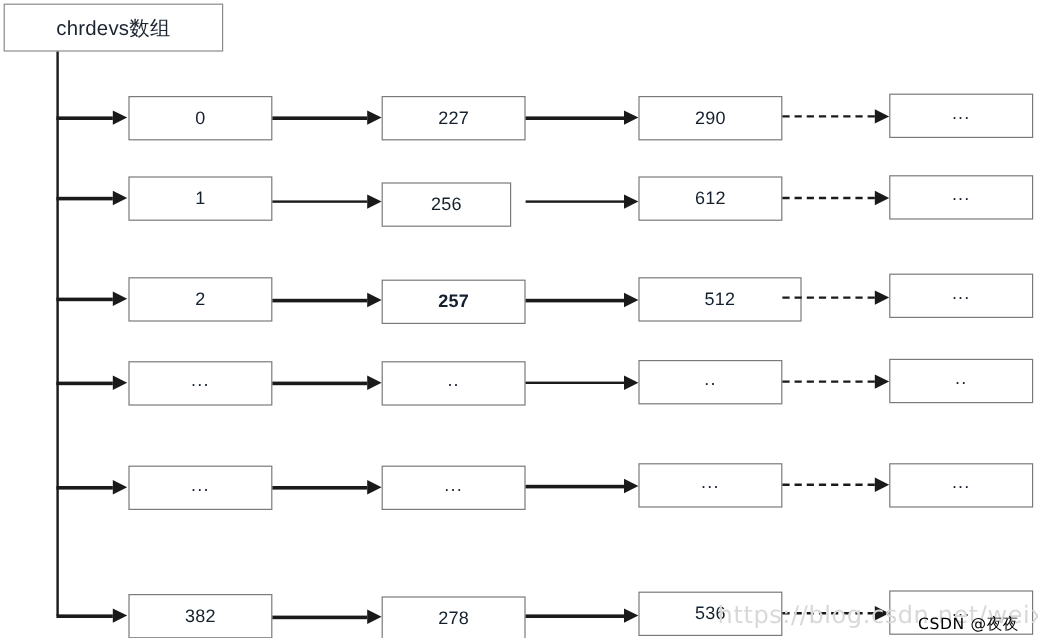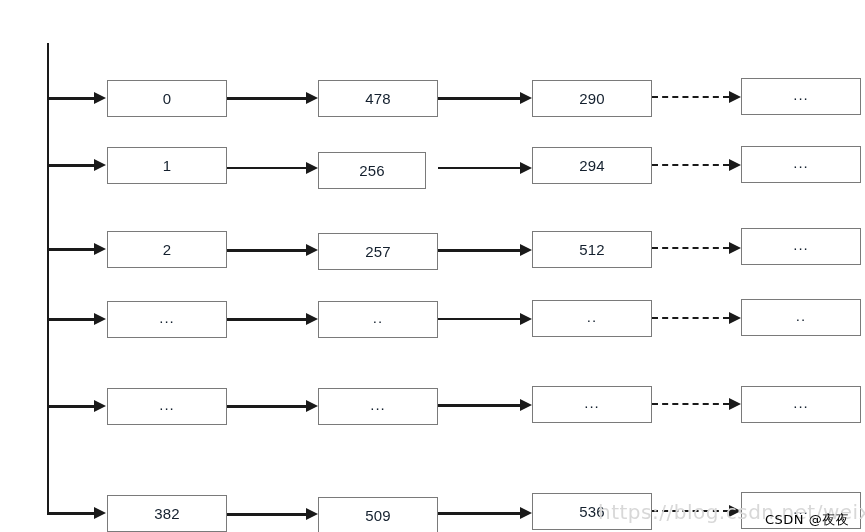--- a/index.html
+++ b/index.html
@@ -89,31 +89,32 @@
     font-size: 13px;
     color: #000000;
     letter-spacing: 0.5px;
   }
 </style>
 </head>
 <body>
 
 <div id="canvas">
 
+  <div class="node header" id="header-node" style="left:3px; top:3px; width:183px; height:40px;">chrdevs数组</div>
 
   <div class="trunk" id="trunk" style="left:47px; top:43px; height:470px;"></div>
 
   <div id="grid-layer">
       <div class="conn" style="left:47px; top:97.4px; width:47px;"></div>
       <div class="arrowhead" style="left:94px; top:92px;"></div>
       <div class="node" style="left:107px; top:80px; width:120px; height:37px;">
         <span class="label">0</span>
       </div>
       <div class="node" style="left:318px; top:80px; width:120px; height:37px;">
-        <span class="label">478</span>
+        <span class="label">227</span>
       </div>
       <div class="node" style="left:532px; top:80px; width:120px; height:37px;">
         <span class="label">290</span>
       </div>
       <div class="node" style="left:741px; top:78px; width:120px; height:37px;">
         <span class="dots">...</span>
       </div>
       <div class="conn" style="left:227px; top:97.4px; width:79px;"></div>
       <div class="arrowhead" style="left:306px; top:92px;"></div>
       <div class="conn" style="left:438px; top:97.4px; width:82px;"></div>
@@ -122,40 +123,40 @@
       <div class="arrowhead" style="left:729px; top:91px;"></div>
       <div class="conn" style="left:47px; top:164.4px; width:47px;"></div>
       <div class="arrowhead" style="left:94px; top:159px;"></div>
       <div class="node" style="left:107px; top:147px; width:120px; height:37px;">
         <span class="label">1</span>
       </div>
       <div class="node" style="left:318px; top:152px; width:108px; height:37px;">
         <span class="label">256</span>
       </div>
       <div class="node" style="left:532px; top:147px; width:120px; height:37px;">
-        <span class="label">294</span>
+        <span class="label">612</span>
       </div>
       <div class="node" style="left:741px; top:146px; width:120px; height:37px;">
         <span class="dots">...</span>
       </div>
       <div class="conn" style="left:227px; top:166.9px; width:79px;"></div>
       <div class="arrowhead" style="left:306px; top:161.5px;"></div>
       <div class="conn" style="left:438px; top:166.9px; width:82px;"></div>
       <div class="arrowhead" style="left:520px; top:161.5px;"></div>
       <div class="conn dashed" style="left:652px; top:163.9px; width:77px;"></div>
       <div class="arrowhead" style="left:729px; top:158.5px;"></div>
       <div class="conn" style="left:47px; top:248.4px; width:47px;"></div>
       <div class="arrowhead" style="left:94px; top:243px;"></div>
       <div class="node" style="left:107px; top:231px; width:120px; height:37px;">
         <span class="label">2</span>
       </div>
-      <div class="node" style="left:318px; top:233px; width:120px; height:37px;">
+      <div class="node" style="left:318px; top:233px; width:120px; height:37px;font-weight:bold;">
         <span class="label">257</span>
       </div>
-      <div class="node" style="left:532px; top:231px; width:120px; height:37px;">
+      <div class="node" style="left:532px; top:231px; width:136px; height:37px;">
         <span class="label">512</span>
       </div>
       <div class="node" style="left:741px; top:228px; width:120px; height:37px;">
         <span class="dots">...</span>
       </div>
       <div class="conn" style="left:227px; top:249.4px; width:79px;"></div>
       <div class="arrowhead" style="left:306px; top:244px;"></div>
       <div class="conn" style="left:438px; top:249.4px; width:82px;"></div>
       <div class="arrowhead" style="left:520px; top:244px;"></div>
       <div class="conn dashed" style="left:652px; top:246.9px; width:77px;"></div>
@@ -199,21 +200,21 @@
       <div class="conn" style="left:438px; top:404.4px; width:82px;"></div>
       <div class="arrowhead" style="left:520px; top:399px;"></div>
       <div class="conn dashed" style="left:652px; top:403.4px; width:77px;"></div>
       <div class="arrowhead" style="left:729px; top:398px;"></div>
       <div class="conn" style="left:47px; top:512.4px; width:47px;"></div>
       <div class="arrowhead" style="left:94px; top:507px;"></div>
       <div class="node" style="left:107px; top:495px; width:120px; height:37px;">
         <span class="label">382</span>
       </div>
       <div class="node" style="left:318px; top:497px; width:120px; height:37px;">
-        <span class="label">509</span>
+        <span class="label">278</span>
       </div>
       <div class="node" style="left:532px; top:493px; width:120px; height:37px;">
         <span class="label">536</span>
       </div>
       <div class="node" style="left:741px; top:492px; width:120px; height:37px;">
         <span class="dots">...</span>
       </div>
       <div class="conn" style="left:227px; top:513.4px; width:79px;"></div>
       <div class="arrowhead" style="left:306px; top:508px;"></div>
       <div class="conn" style="left:438px; top:512.4px; width:82px;"></div>

